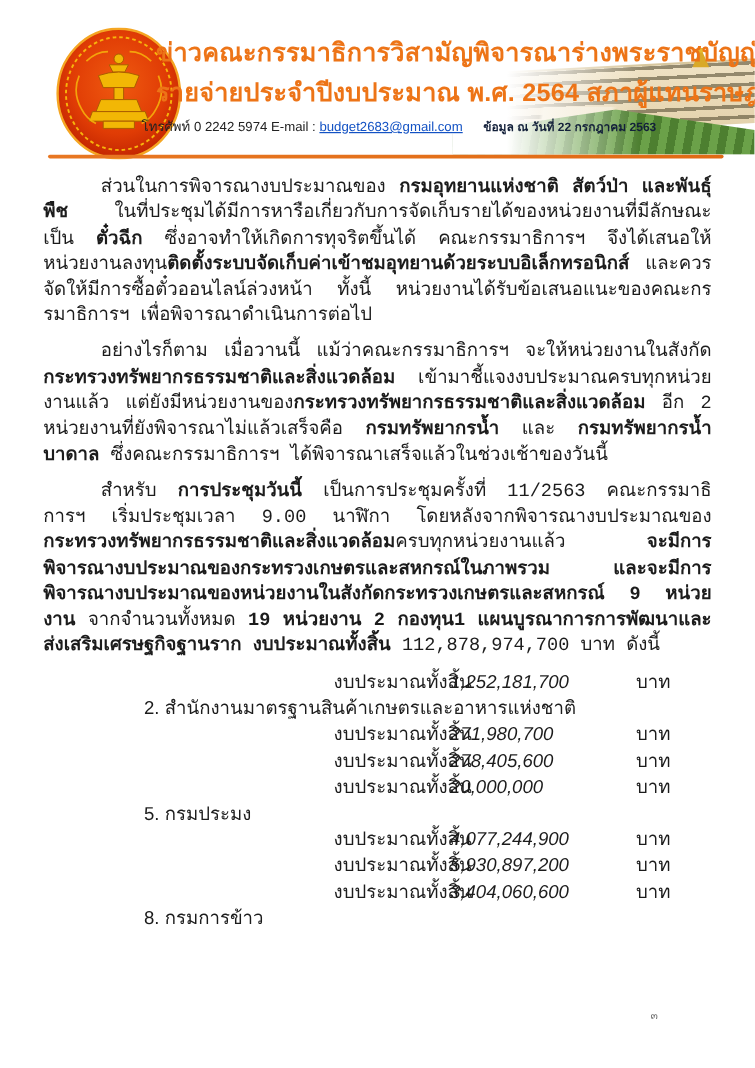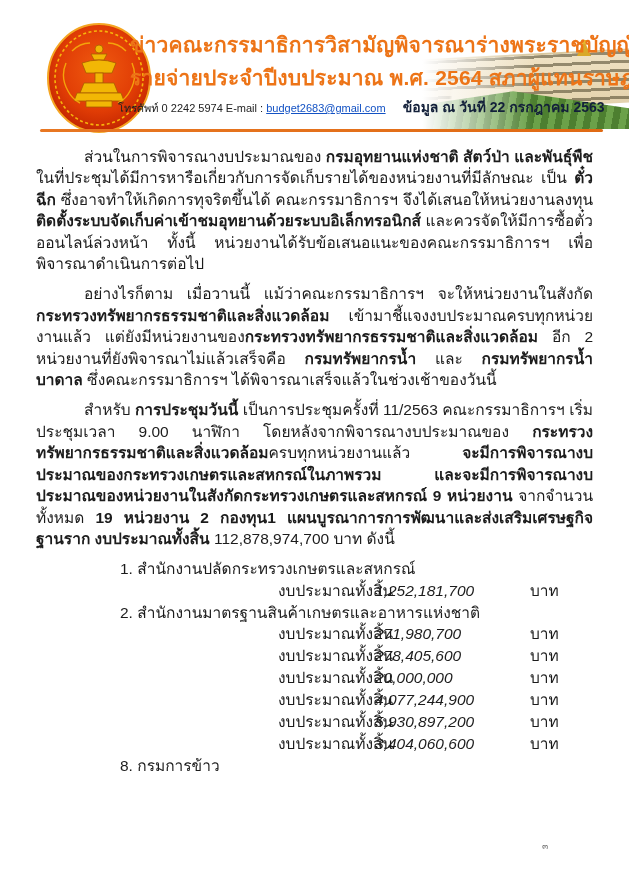--- a/index.html
+++ b/index.html
@@ -50,32 +50,32 @@
   .title-line{
     font-weight:bold;color:#ed7417;font-size:21px;line-height:33px;white-space:nowrap;
     letter-spacing:.2px;
   }
   .contact-row{
     position:absolute;top:96px;left:118px;width:500px;z-index:3;white-space:nowrap;
     font-size:11px;color:#222;
   }
   .contact-row .email-link{color:#1352c4;text-decoration:underline;}
   .contact-row .as-of{
-    font-size:14px;font-weight:bold;color:#13203a;margin-left:14px;
+    font-size:10px;font-weight:bold;color:#13203a;margin-left:14px;
   }
   .rule{
     position:absolute;top:129px;left:40px;width:563px;height:3px;z-index:3;
     background:linear-gradient(90deg,#e87722,#e06a14);border-radius:2px;
   }
   
   .doc-body{
     position:absolute;top:146px;left:36px;width:557px;
     font-size:15.5px;line-height:21.4px;text-align:justify;
   }
-  .doc-body p{margin:0 0 9px 0;text-indent:48px;}
+  .doc-body p{margin:0 0 9px 0;text-indent:48px;font-family:Liberation Mono, monospace;}
   .doc-body b{font-weight:bold;}
   
   .budget-list{margin-top:2px;}
   .item-name{text-indent:84px;text-align:left;}
   .amount-row{position:relative;height:22px;}
   .amount-row .lbl{position:absolute;left:242px;}
   .amount-row .amt{position:absolute;left:339px;font-style:italic;}
   .amount-row .unit{position:absolute;left:494px;}
   
   .page-mark{
@@ -141,24 +141,20 @@
 </div>
 
 <div class="doc-body">
   <p><span>ส่วนในการพิจารณางบประมาณของ </span><b>กรมอุทยานแห่งชาติ สัตว์ป่า และพันธุ์พืช</b><span> ในที่ประชุมได้มีการหารือเกี่ยวกับการจัดเก็บรายได้ของหน่วยงานที่มีลักษณะ เป็น </span><b>ตั๋วฉีก</b><span> ซึ่งอาจทำให้เกิดการทุจริตขึ้นได้  คณะกรรมาธิการฯ จึงได้เสนอให้หน่วยงานลงทุน</span><b>ติดตั้งระบบจัดเก็บค่าเข้าชมอุทยานด้วยระบบอิเล็กทรอนิกส์</b><span> และควรจัดให้มีการซื้อตั๋วออนไลน์ล่วงหน้า ทั้งนี้ หน่วยงานได้รับข้อเสนอแนะของคณะกรรมาธิการฯ เพื่อพิจารณาดำเนินการต่อไป</span></p>
   <p><span>อย่างไรก็ตาม เมื่อวานนี้ แม้ว่าคณะกรรมาธิการฯ จะให้หน่วยงานในสังกัด</span><b>กระทรวงทรัพยากรธรรมชาติและสิ่งแวดล้อม</b><span> เข้ามาชี้แจงงบประมาณครบทุกหน่วยงานแล้ว แต่ยังมีหน่วยงานของ</span><b>กระทรวงทรัพยากรธรรมชาติและสิ่งแวดล้อม</b><span> อีก 2 หน่วยงานที่ยังพิจารณาไม่แล้วเสร็จคือ </span><b>กรมทรัพยากรน้ำ</b><span> และ </span><b>กรมทรัพยากรน้ำบาดาล</b><span> ซึ่งคณะกรรมาธิการฯ ได้พิจารณาเสร็จแล้วในช่วงเช้าของวันนี้</span></p>
   <p><span>สำหรับ </span><b>การประชุมวันนี้</b><span> เป็นการประชุมครั้งที่ 11/2563 คณะกรรมาธิการฯ เริ่มประชุมเวลา 9.00 นาฬิกา โดยหลังจากพิจารณางบประมาณของ </span><b>กระทรวงทรัพยากรธรรมชาติและสิ่งแวดล้อม</b><span>ครบทุกหน่วยงานแล้ว </span><b>จะมีการพิจารณางบประมาณของกระทรวงเกษตรและสหกรณ์ในภาพรวม และจะมีการพิจารณางบประมาณของหน่วยงานในสังกัดกระทรวงเกษตรและสหกรณ์ 9 หน่วยงาน</b><span> จากจำนวนทั้งหมด </span><b>19 หน่วยงาน 2 กองทุน1 แผนบูรณาการการพัฒนาและส่งเสริมเศรษฐกิจฐานราก งบประมาณทั้งสิ้น</b><span> 112,878,974,700 บาท ดังนี้</span></p>
 
   <div class="budget-list">
 
   <div class="budget-item">
-      <div class="item-name">
-        <span>1.</span>
-        <span>สำนักงานปลัดกระทรวงเกษตรและสหกรณ์</span>
-      </div>
       <div class="amount-row">
         <span class="lbl">งบประมาณทั้งสิ้น</span>
         <span class="amt">1,252,181,700</span>
         <span class="unit">บาท</span>
       </div>
     </div>
       <div class="budget-item">
       <div class="item-name">
         <span>2.</span>
         <span>สำนักงานมาตรฐานสินค้าเกษตรและอาหารแห่งชาติ</span>
@@ -177,20 +173,24 @@
       </div>
     </div>
       <div class="budget-item">
       <div class="amount-row">
         <span class="lbl">งบประมาณทั้งสิ้น</span>
         <span class="amt">20,000,000</span>
         <span class="unit">บาท</span>
       </div>
     </div>
       <div class="budget-item">
+      <div class="item-name">
+        <span>5.</span>
+        <span>กรมประมง</span>
+      </div>
       <div class="amount-row">
         <span class="lbl">งบประมาณทั้งสิ้น</span>
         <span class="amt">4,077,244,900</span>
         <span class="unit">บาท</span>
       </div>
     </div>
       <div class="budget-item">
       <div class="amount-row">
         <span class="lbl">งบประมาณทั้งสิ้น</span>
         <span class="amt">5,930,897,200</span>

